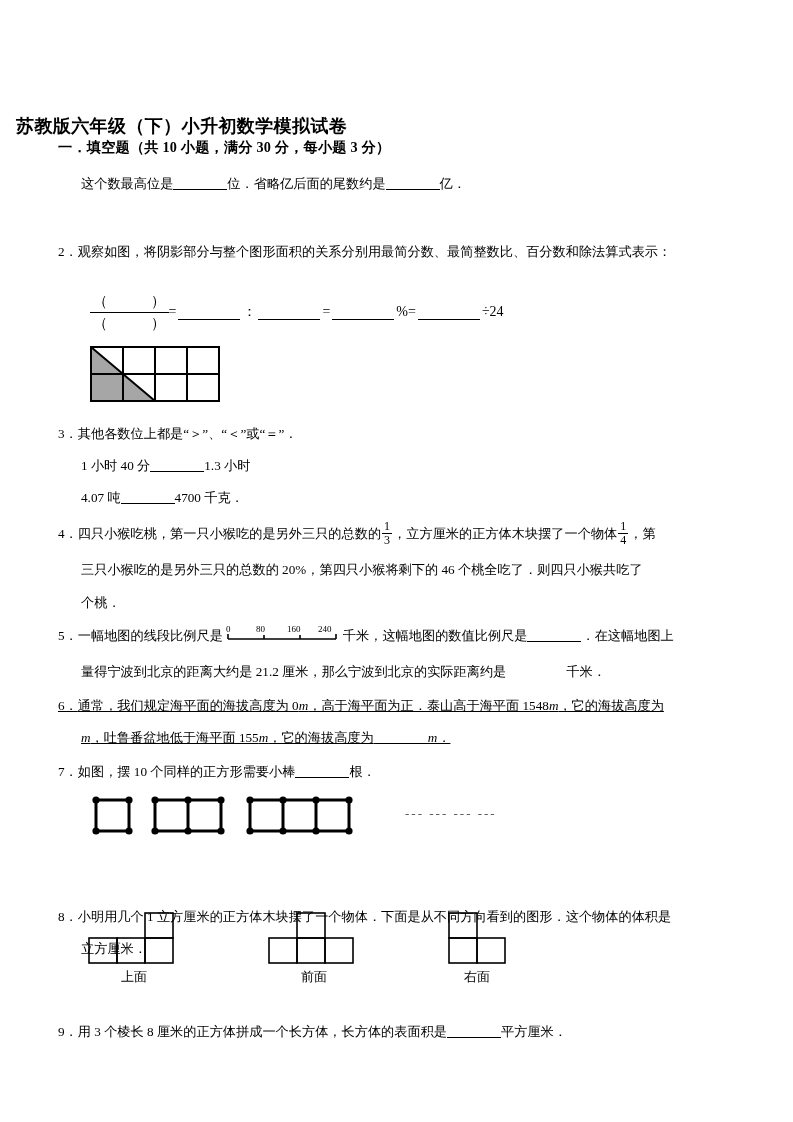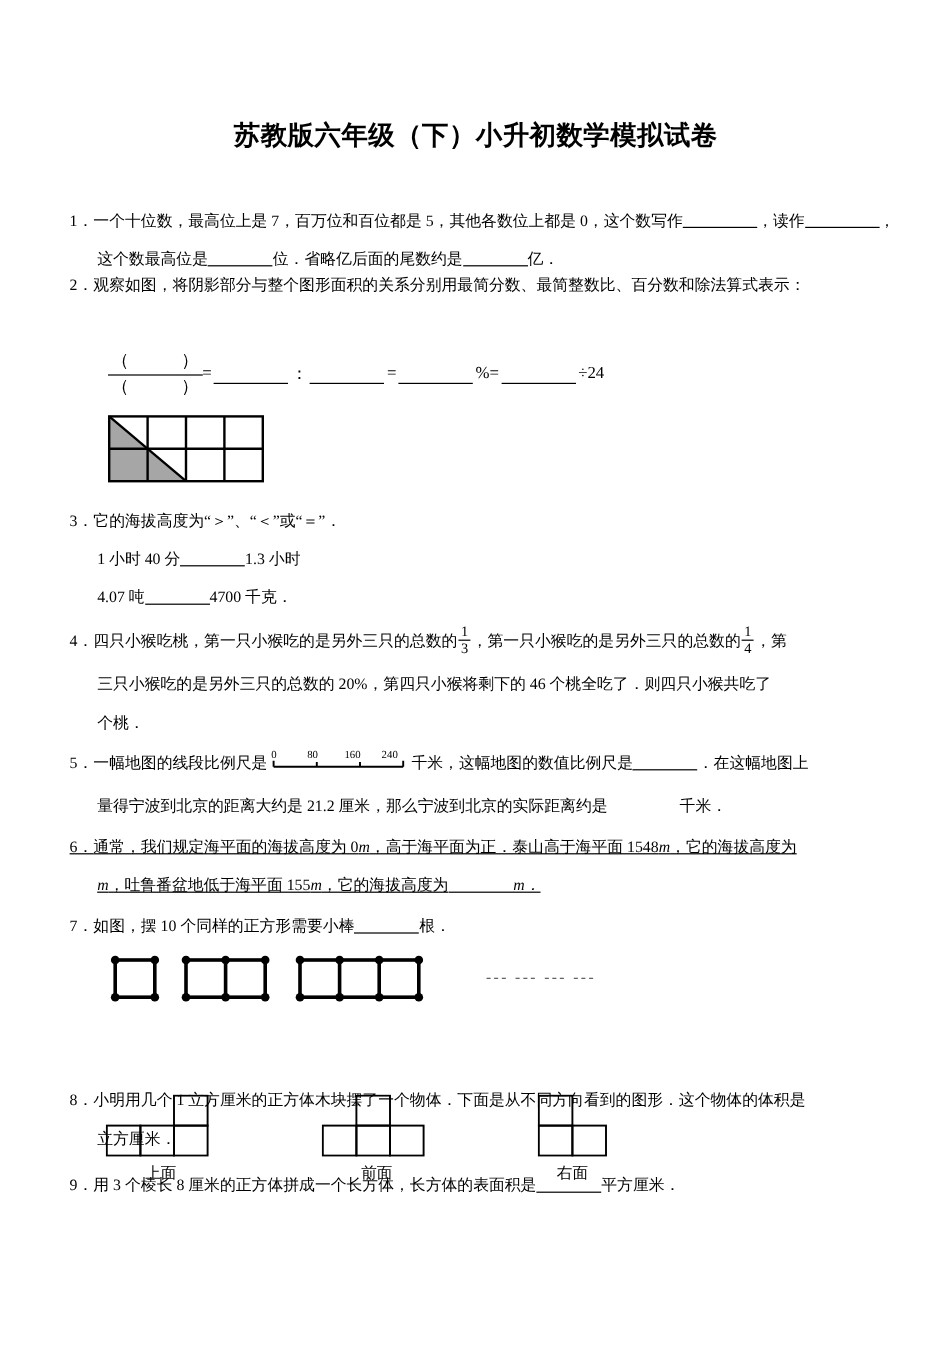--- a/index.html
+++ b/index.html
@@ -16,25 +16,25 @@
     overflow: hidden;
   }
   .page {
     position: absolute;
     left: 0; top: 0;
     width: 793px;
     height: 1122px;
     padding: 0;
   }
   .title {
-    text-align: center;
+    text-align: left;
     font-weight: bold;
-    font-size: 22px;
+    font-size: 18px;
     letter-spacing: 0.4px;
-    margin: 0;
+    margin: 16px;
     position: absolute;
     left: 0; right: 0;
     top: 98px;
   }
   .section-head {
     position: absolute;
     left: 58px;
     top: 138px;
     font-weight: bold;
     font-size: 14.2px;
@@ -132,31 +132,29 @@
   }
   .ital { font-style: italic; }
 </style>
 </head>
 <body>
 
 <div class="page">
 
   <div class="title">苏教版六年级（下）小升初数学模拟试卷</div>
 
+  <div class="section-head">一．填空题（共 10 小题，满分 30 分，每小题 3 分）</div>
 
   <div class="q" style="top:168px;">
-    <div>
-      <span>1．</span><span>一个十位数，最高位上是 7，百万位和百位都是 5，其他各数位上都是 0，这个数写作</span><span class="blank b-lg"></span><span>，读作</span><span class="blank b-lg"></span><span>，</span>
-    </div>
     <div class="indent">
       <span>这个数最高位是</span><span class="blank b-md"></span><span>位．省略亿后面的尾数约是</span><span class="blank b-md"></span><span>亿．</span>
     </div>
   </div>
 
-  <div class="q" style="top:222px;">
+  <div class="q" style="top:236px;">
     <div>
       <span>2．</span><span>观察如图，将阴影部分与整个图形面积的关系分别用最简分数、最简整数比、百分数和除法算式表示：</span>
     </div>
   </div>
 
   <div class="ratio-line">
     <span class="bfrac">
       <span class="bnu">（　　　）</span>
       <span class="bde">（　　　）</span>
     </span>
@@ -180,33 +178,33 @@
         <line x1="66" y1="2" x2="66" y2="56"></line>
         <line x1="98" y1="2" x2="98" y2="56"></line>
         <line x1="2" y1="29" x2="130" y2="29"></line>
       </g>
       <line x1="2" y1="2" x2="66" y2="56" stroke="#000" stroke-width="2"></line>
     </svg>
   </div>
 
   <div class="q" style="top:418px;">
     <div>
-      <span>3．</span><span>它的海拔高度为“＞”、“＜”或“＝”．</span>
+      <span>3．</span><span>其他各数位上都是“＞”、“＜”或“＝”．</span>
     </div>
     <div class="indent">
       <span>1 小时 40 分</span><span class="blank b-md"></span><span>1.3 小时</span>
     </div>
     <div class="indent">
       <span>4.07 吨</span><span class="blank b-md"></span><span>4700 千克．</span>
     </div>
   </div>
 
   <div class="q" style="top:516px; line-height:36px;">
     <div>
-      <span>4．</span><span>四只小猴吃桃，第一只小猴吃的是另外三只的总数的</span><span class="frac"><span class="nu">1</span><span class="de">3</span></span><span>，第一只小猴吃的是另外三只的总数的</span><span class="frac"><span class="nu">1</span><span class="de">4</span></span><span>，第</span>
+      <span>4．</span><span>四只小猴吃桃，第一只小猴吃的是另外三只的总数的</span><span class="frac"><span class="nu">1</span><span class="de">3</span></span><span>，立方厘米的正方体木块摆了一个物体</span><span class="frac"><span class="nu">1</span><span class="de">4</span></span><span>，第</span>
     </div>
     <div class="indent">
       <span>三只小猴吃的是另外三只的总数的 20%，第四只小猴将剩下的 46 个桃全吃了．则四只小猴共吃了</span>
     </div>
     <div class="indent" style="line-height:30px;">
       <span>个桃．</span>
     </div>
   </div>
 
   <div class="q" style="top:620px;">
@@ -328,19 +326,19 @@
             <rect x="1" y="26" width="28" height="25"></rect>
             <rect x="29" y="26" width="28" height="25"></rect>
             <rect x="1" y="1" width="28" height="25"></rect>
           </g>
         </svg>
         <div class="view-label" style="width:58px;">右面</div>
       </div>
     </div>
   </div>
 
-  <div class="q" style="top:972px;">
+  <div class="q" style="top:1016px;">
     <div>
       <span>9．</span><span>用 3 个棱长 8 厘米的正方体拼成一个长方体，长方体的表面积是</span><span class="blank b-md"></span><span>平方厘米．</span>
     </div>
   </div>
 
 </div>
 
 </body></html>

